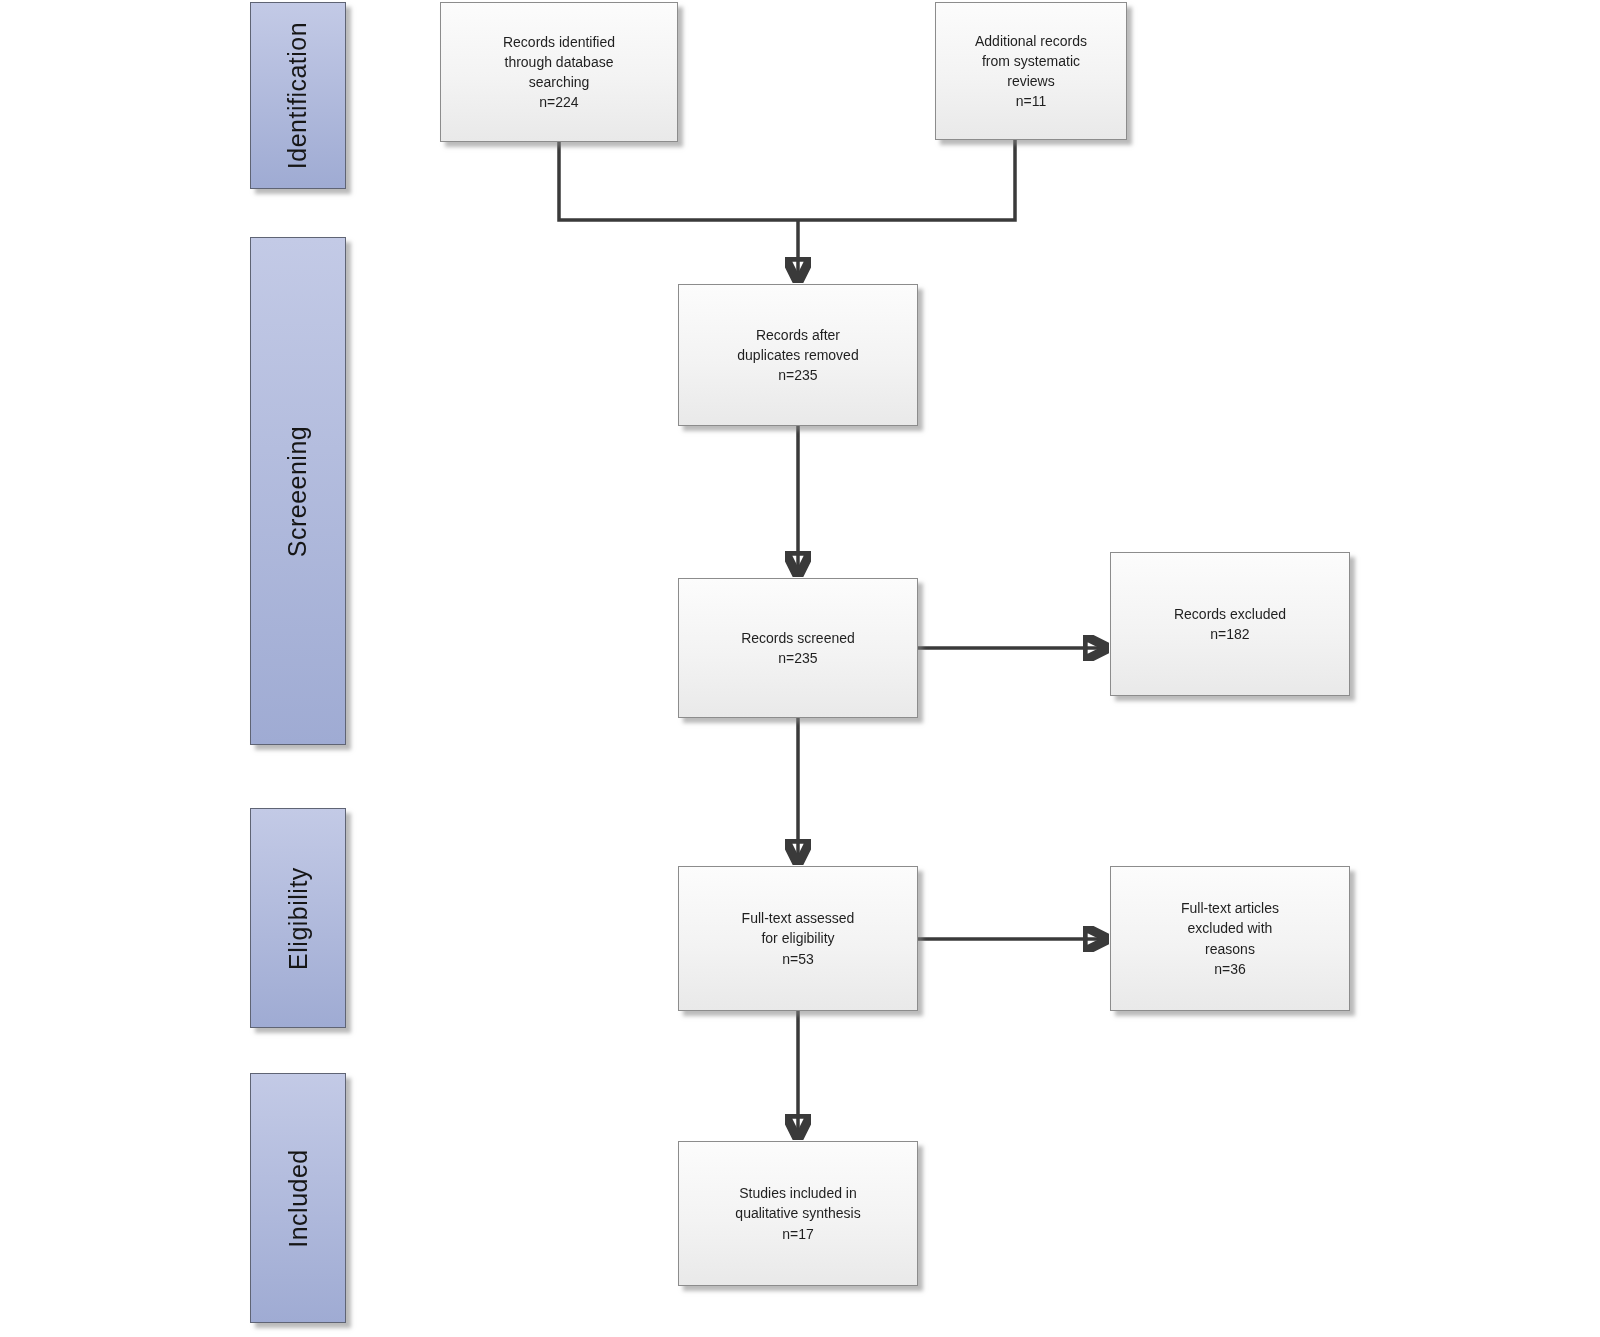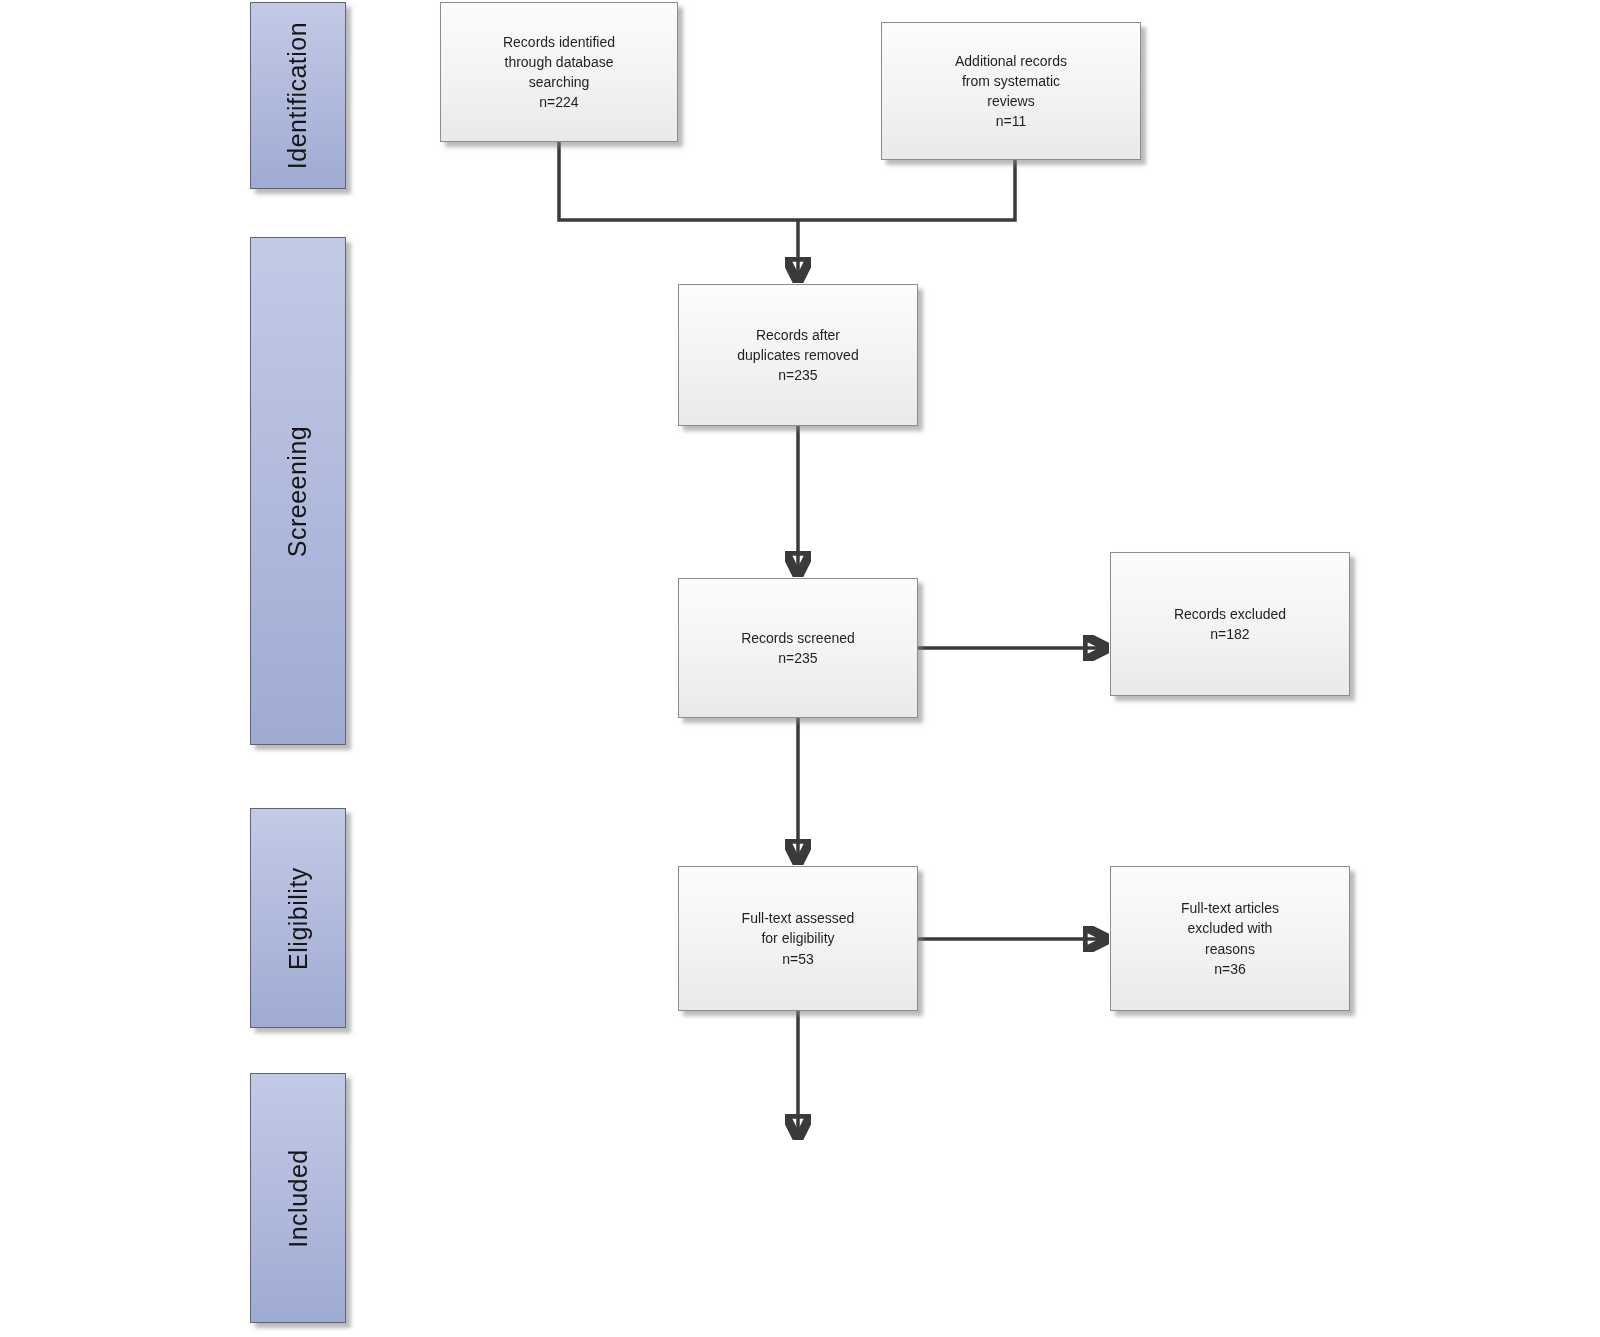--- a/index.html
+++ b/index.html
@@ -69,21 +69,21 @@
   }
 
   
   #stage-identification { left:250px; top:2px;    width:96px; height:187px; }
   #stage-screening      { left:250px; top:237px;  width:96px; height:508px; }
   #stage-eligibility    { left:250px; top:808px;  width:96px; height:220px; }
   #stage-included       { left:250px; top:1073px; width:96px; height:250px; }
 
   
   #box-identified  { left:440px;  top:2px;    width:238px; height:140px; }
-  #box-additional  { left:881px;  top:2px;    width:260px; height:138px;margin-top:20px; }
+  #box-additional  { left:935px;  top:2px;    width:192px; height:138px; }
   #box-dedup       { left:678px;  top:284px;  width:240px; height:142px; }
   #box-screened    { left:678px;  top:578px;  width:240px; height:140px;align-items:center; }
   #box-excluded    { left:1110px; top:552px;  width:240px; height:144px; }
   #box-fulltext    { left:678px;  top:866px;  width:240px; height:145px; }
   #box-ft-excluded { left:1110px; top:866px;  width:240px; height:145px;align-items:center; }
   #box-included    { left:678px;  top:1141px; width:240px; height:145px; }
 </style>
 </head>
 <body>
 
@@ -146,14 +146,19 @@
     <span class="txt">Full-text assessed
 for eligibility
 n=53</span>
   </div>
   <div class="node" id="box-ft-excluded">
     <span class="txt">Full-text articles
 excluded with
 reasons
 n=36</span>
   </div>
+  <div class="node" id="box-included">
+    <span class="txt">Studies included in
+qualitative synthesis
+n=17</span>
+  </div>
 
 </div>
 
 </body></html>

